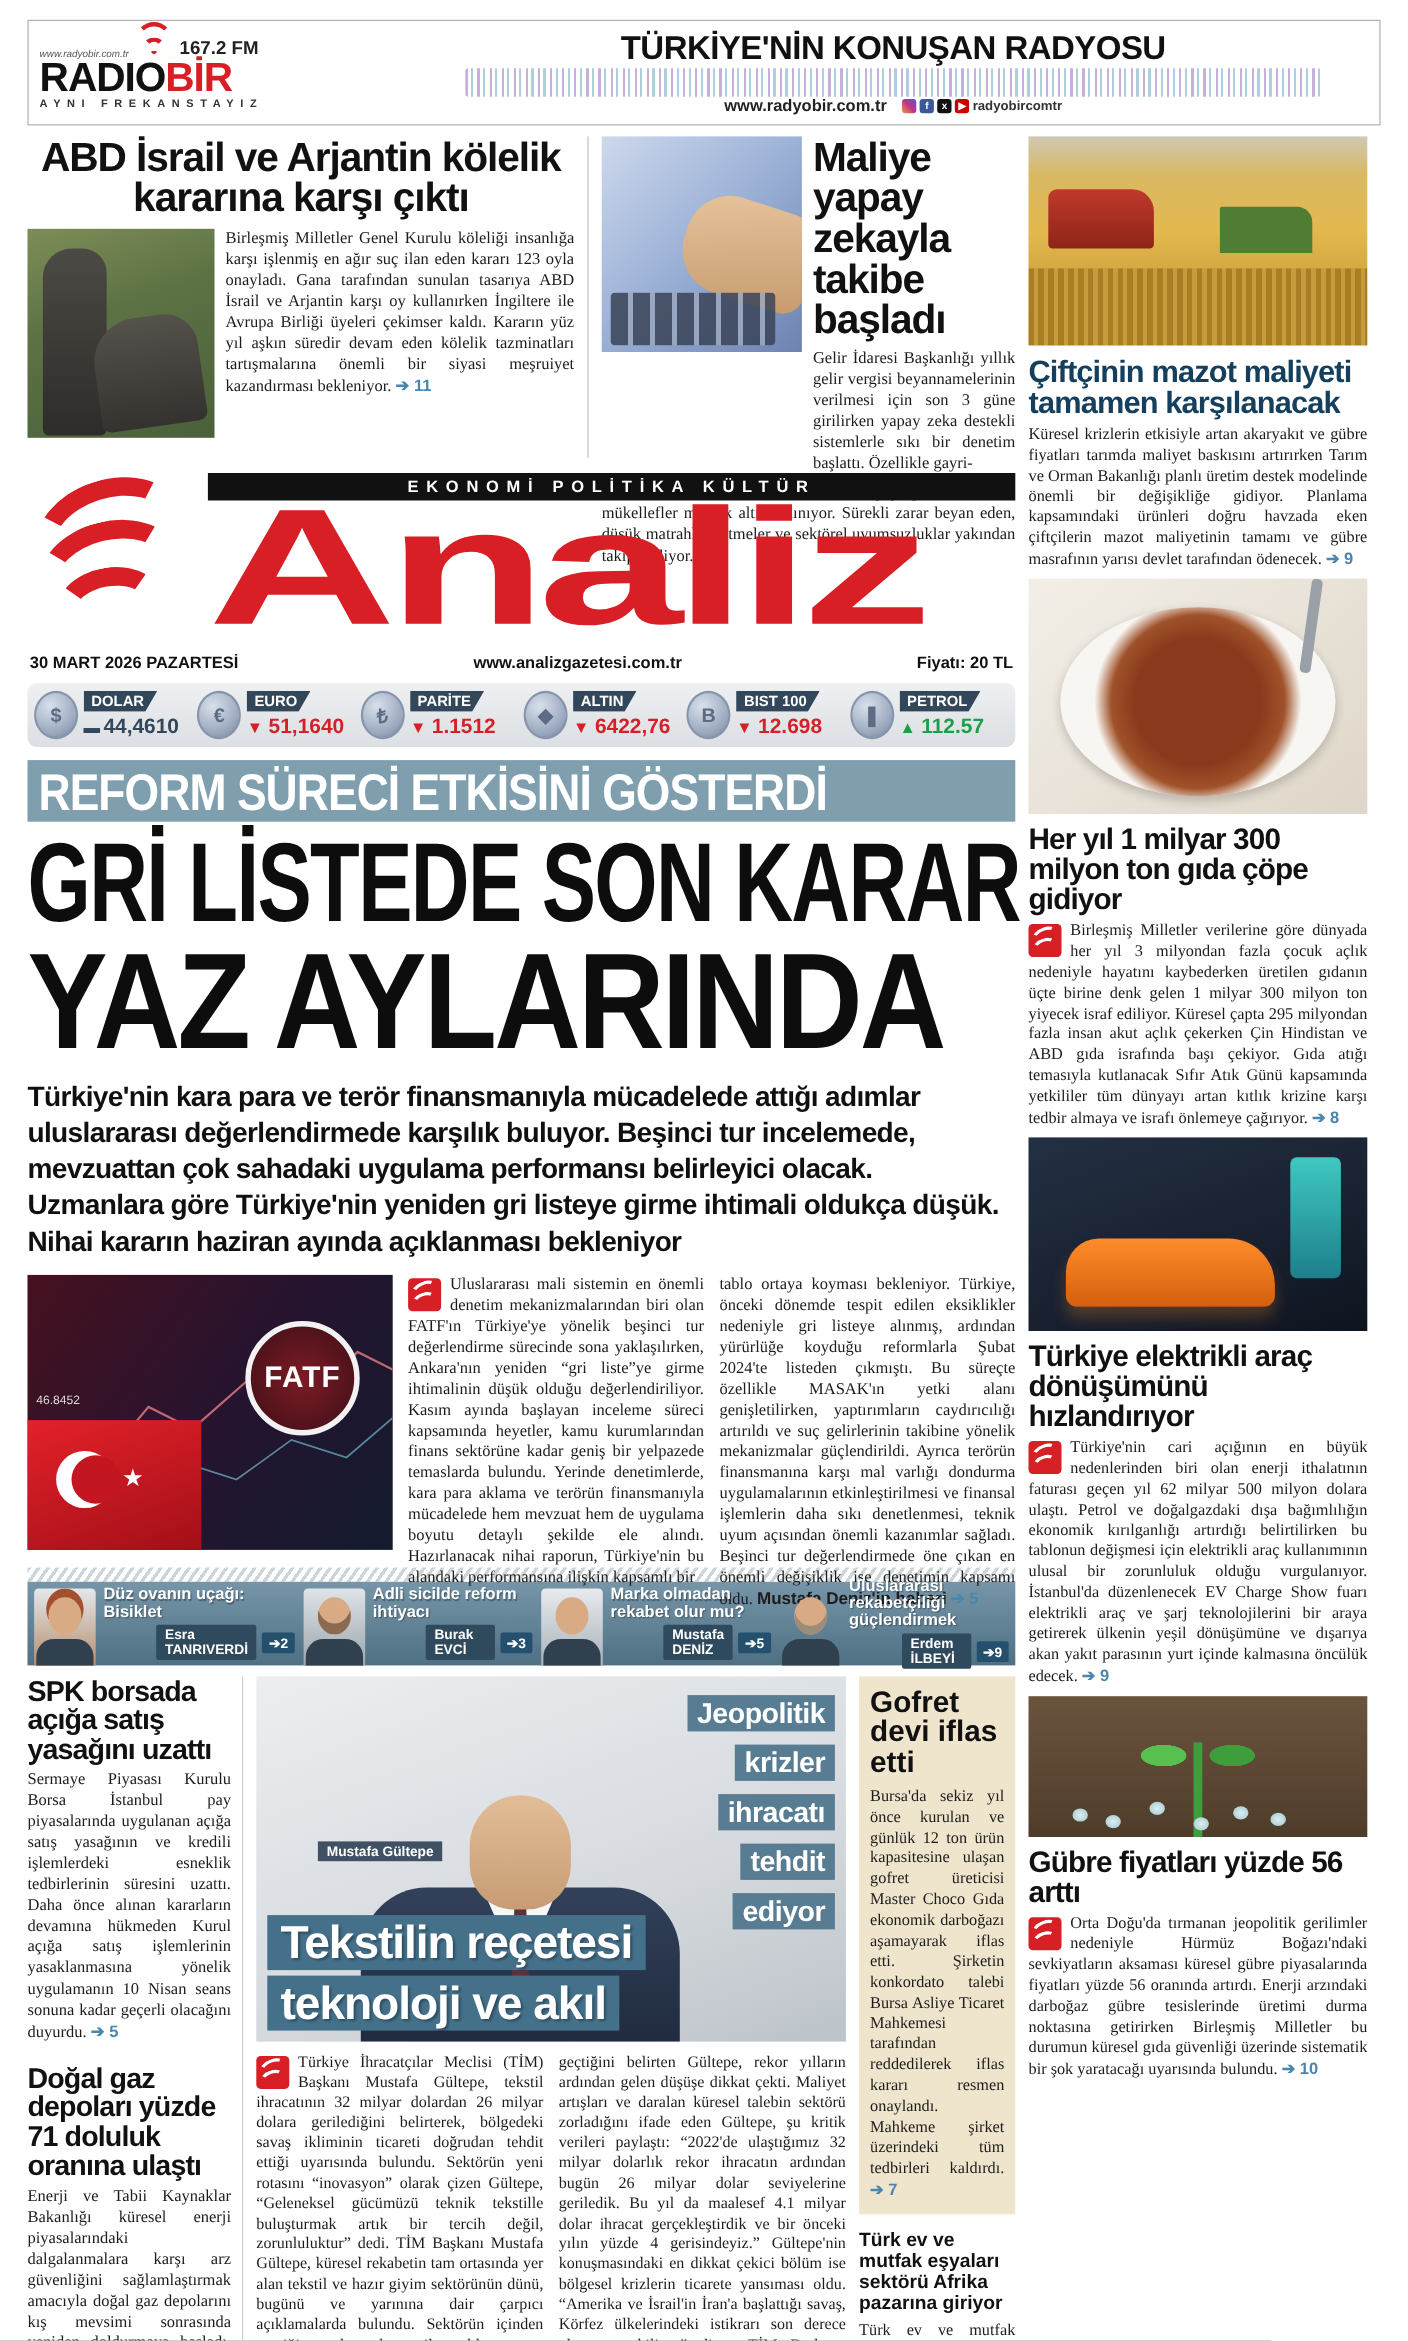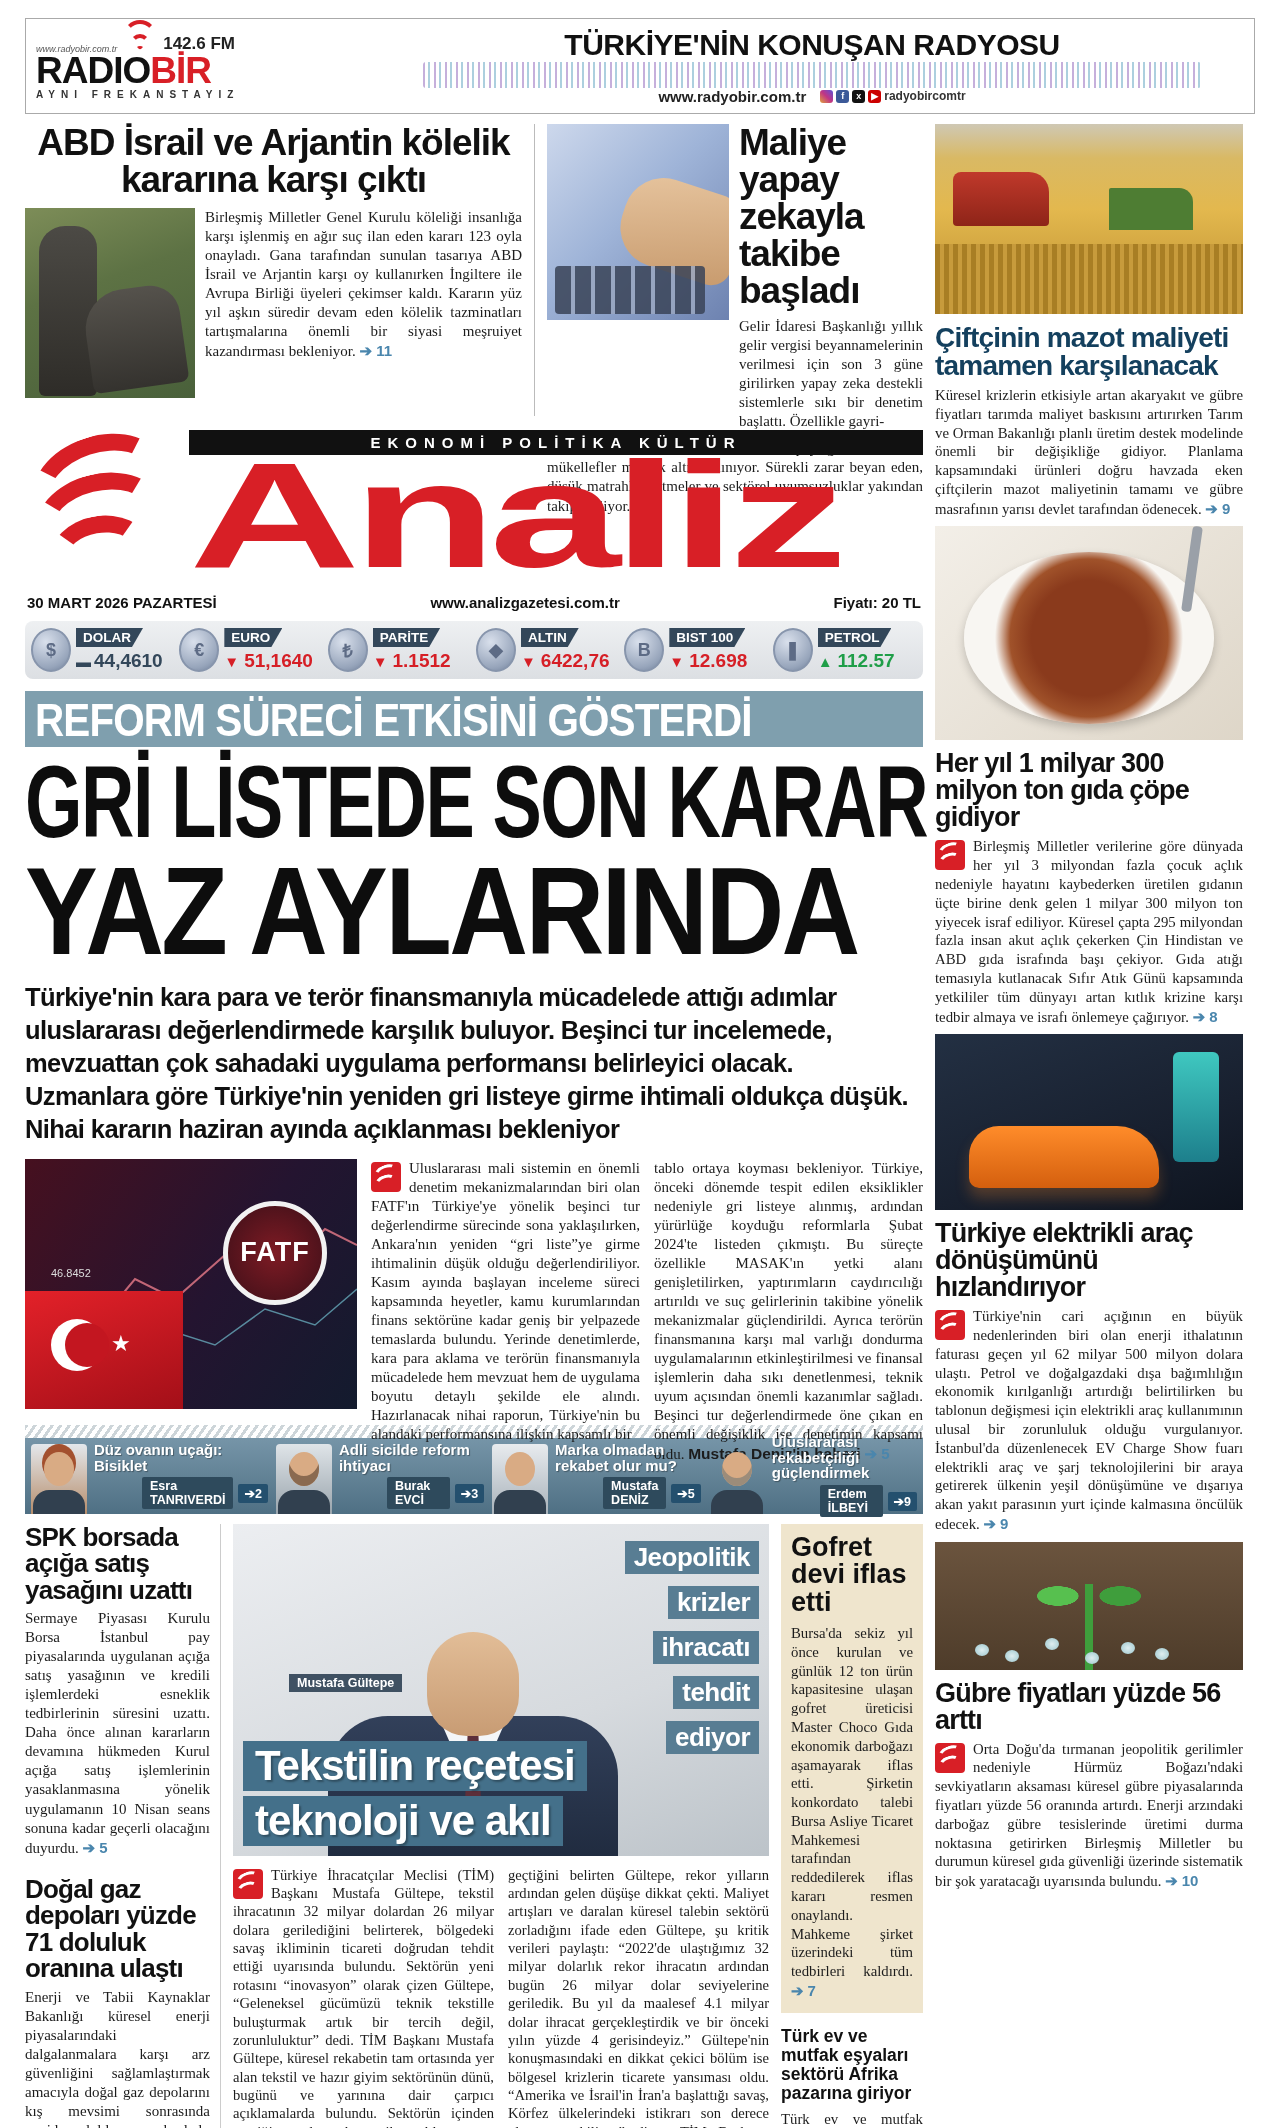--- a/index.html
+++ b/index.html
@@ -112,21 +112,21 @@
   .ms-lede{margin-top:10px;font-size:25.5px;font-weight:bold;line-height:1.3;letter-spacing:-.6px;color:#101010;}
   .ms-bodyrow{display:flex;gap:14px;margin-top:12px;height:256px;}
   .fatf{width:332px;height:250px;background:linear-gradient(125deg,#46101f 0%,#241430 55%,#131b2e 100%);flex:none;position:relative;overflow:hidden;}
   .fatf .flag{position:absolute;left:0;bottom:0;width:158px;height:118px;background:linear-gradient(160deg,#e32129,#a30f18);}
   .fatf .cres{position:absolute;left:26px;bottom:38px;width:52px;height:52px;border-radius:50%;background:#fff;}
   .fatf .cres::after{content:"";position:absolute;left:14px;top:4px;width:44px;height:44px;border-radius:50%;background:#c31620;}
   .fatf .star{position:absolute;left:86px;bottom:52px;color:#fff;font-size:22px;}
   .fatf .fcirc{position:absolute;right:30px;top:42px;width:104px;height:104px;border:5px solid #f2f2f2;border-radius:50%;
                display:flex;align-items:center;justify-content:center;color:#fff;font-weight:bold;font-size:27px;letter-spacing:1px;
                background:radial-gradient(circle,#7e1b24,#3c0f18);}
-  .fatf .num{position:absolute;left:26px;top:108px;color:#ddd;font-size:11px;}
+  .fatf .num{position:absolute;left:8px;top:108px;color:#ddd;font-size:11px;}
   .fatf svg{position:absolute;inset:0;}
   .ms-col{flex:1;}
   .ms-col p{font-size:15px;}
   .byline{font-family:"Liberation Sans",sans-serif;font-weight:bold;font-size:15.5px;}
   .plogo{width:30px;height:30px;background:#d81f26;border-radius:4px;position:relative;float:left;margin:3px 8px 0 0;}
   .plogo::before,.plogo::after{content:"";position:absolute;border:3px solid #fff;border-color:#fff transparent transparent transparent;border-radius:50%;}
   .plogo::before{inset:3px 3px 12px 3px;transform:rotate(-22deg);}
   .plogo::after{inset:13px 4px 2px 4px;transform:rotate(-18deg);}
 
   
@@ -201,21 +201,21 @@
 
   <header class="ad-banner">
     <div class="rb-left">
       <div class="rb-row1">
         <span class="rb-url">www.radyobir.com.tr</span>
         <span class="rb-wifi">
             <i></i>
             <i></i>
             <i></i>
           </span>
-        <span class="rb-freq">142.6 FM</span>
+        <span class="rb-freq">167.2 FM</span>
       </div>
       <div class="rb-brand"><span>RADIO</span><b>BİR</b></div>
       <div class="rb-tag">AYNI FREKANSTAYIZ</div>
     </div>
     <div class="rb-mid">
       <div class="rb-slogan">TÜRKİYE'NİN KONUŞAN RADYOSU</div>
       <div class="rb-wave"></div>
       <div class="rb-bot">
         <span class="rb-site">www.radyobir.com.tr</span>
         <span class="rb-social">

